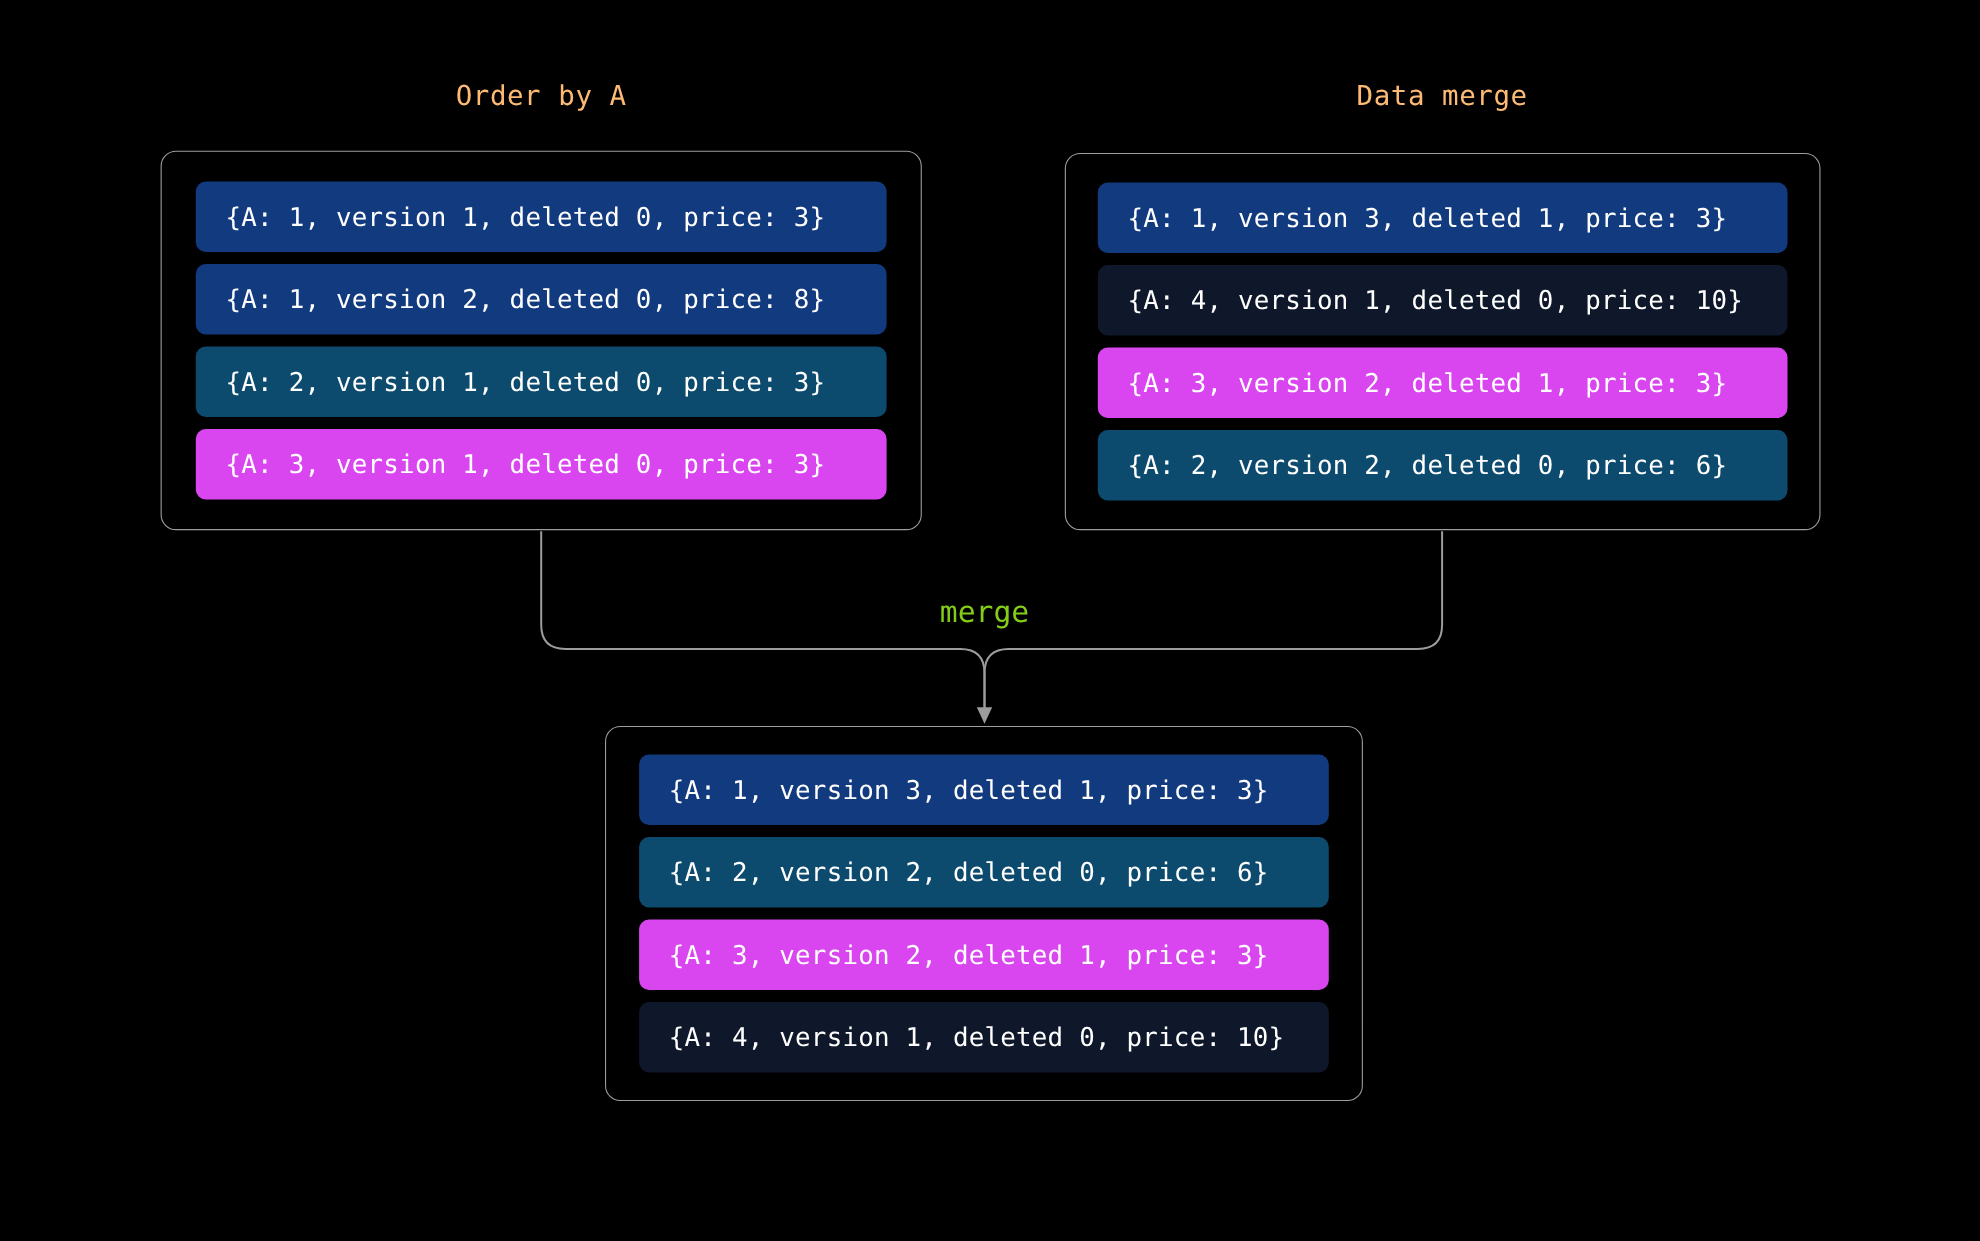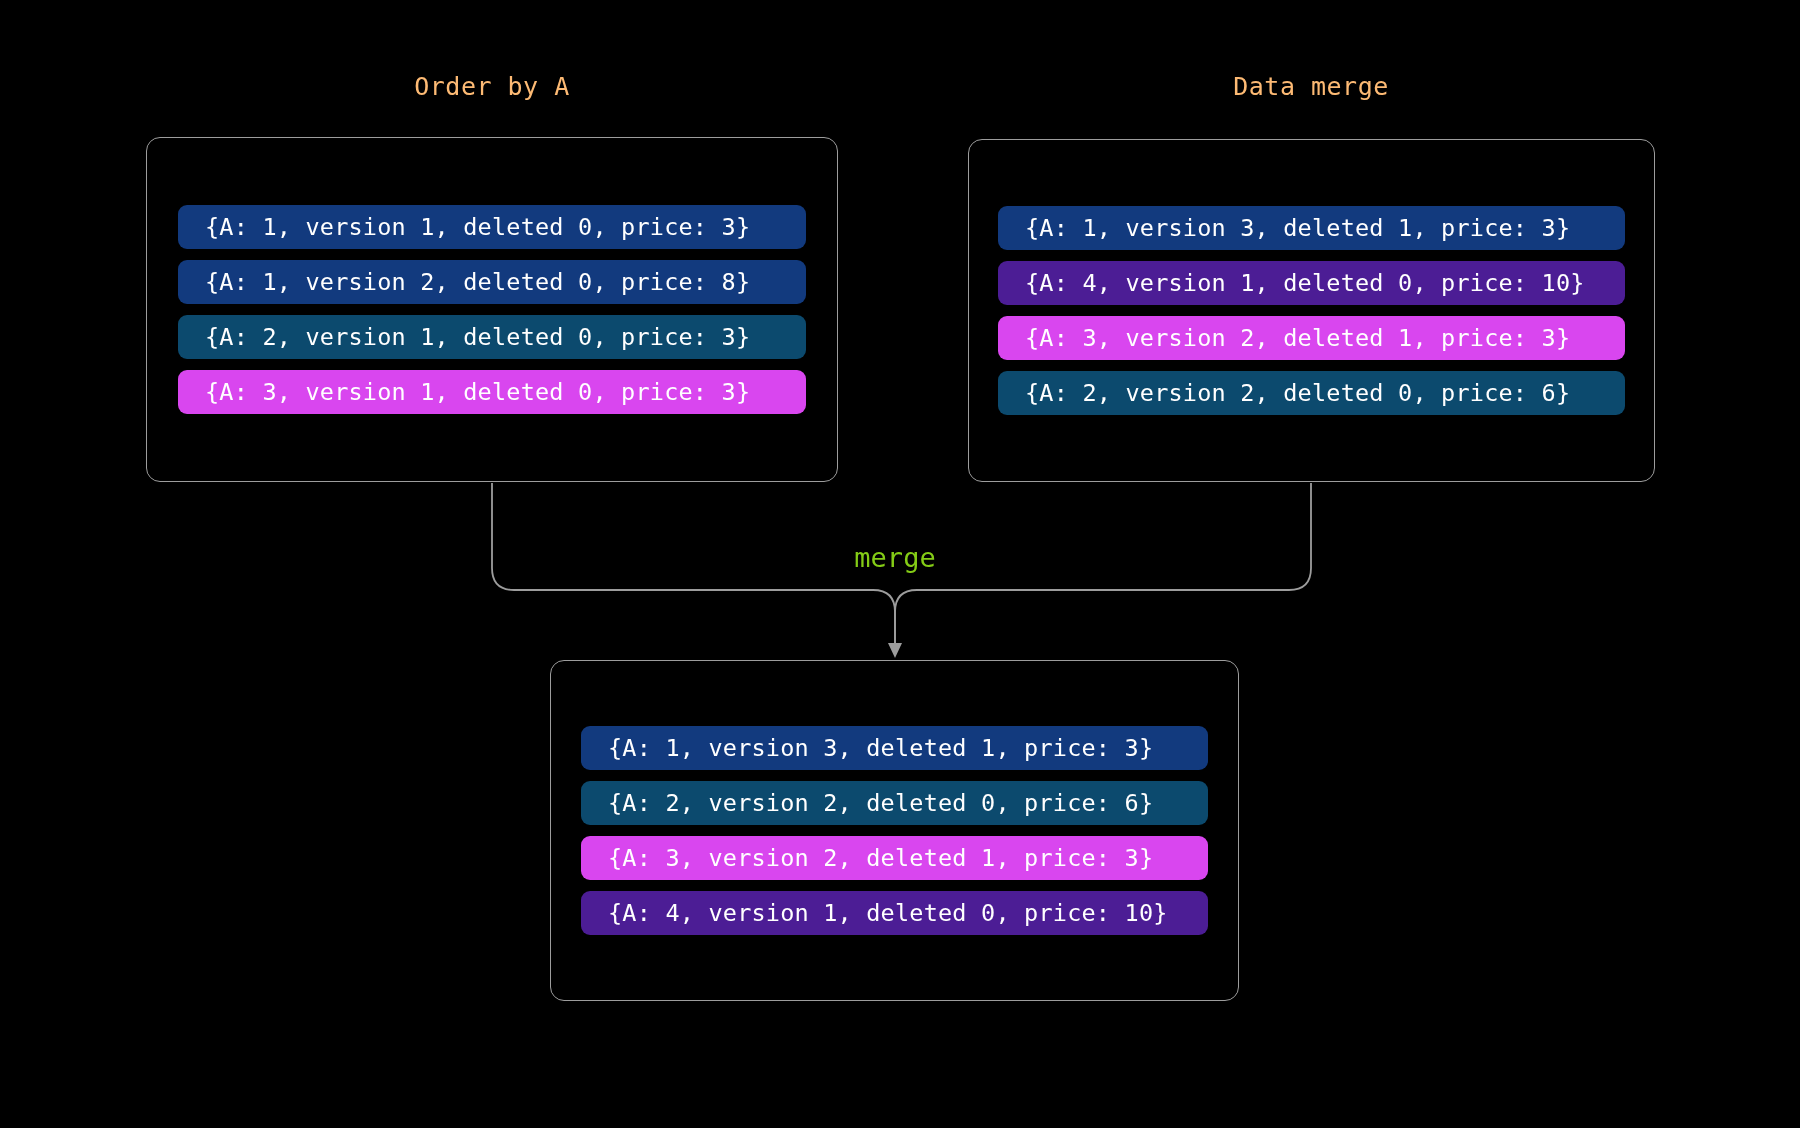--- a/index.html
+++ b/index.html
@@ -54,37 +54,37 @@
   .rows {
     display: flex;
     flex-direction: column;
     width: 100%;
     box-sizing: border-box;
   }
 
   
   .row {
     box-sizing: border-box;
-    height: 44px;
+    height: 64px;
     border-radius: 9px;
     display: flex;
     align-items: center;
     color: #ffffff;
     font-size: 23.5px;
     letter-spacing: 0.2px;
     white-space: nowrap;
     font-family: "DejaVu Sans Mono", "Liberation Mono", monospace;
   }
   .row-label { pointer-events: none; }
 
   
   .c-blue   { background: #123a7e; }
   .c-green  { background: #0c4a6e; }
   .c-red    { background: #d946ef; }
-  .c-purple { background: #4c1d95; }
+  .c-purple { background: #0f172a; }
 
   
   #panel-order-by-a {
     left: 146px; top: 137px; width: 692px; height: 345px;
   }
   #panel-order-by-a .rows { padding: 0 31px; gap: 11px; }
   #panel-order-by-a .row  { padding-left: 27px; }
 
   #panel-data-parts {
     left: 968px; top: 139px; width: 687px; height: 343px;

